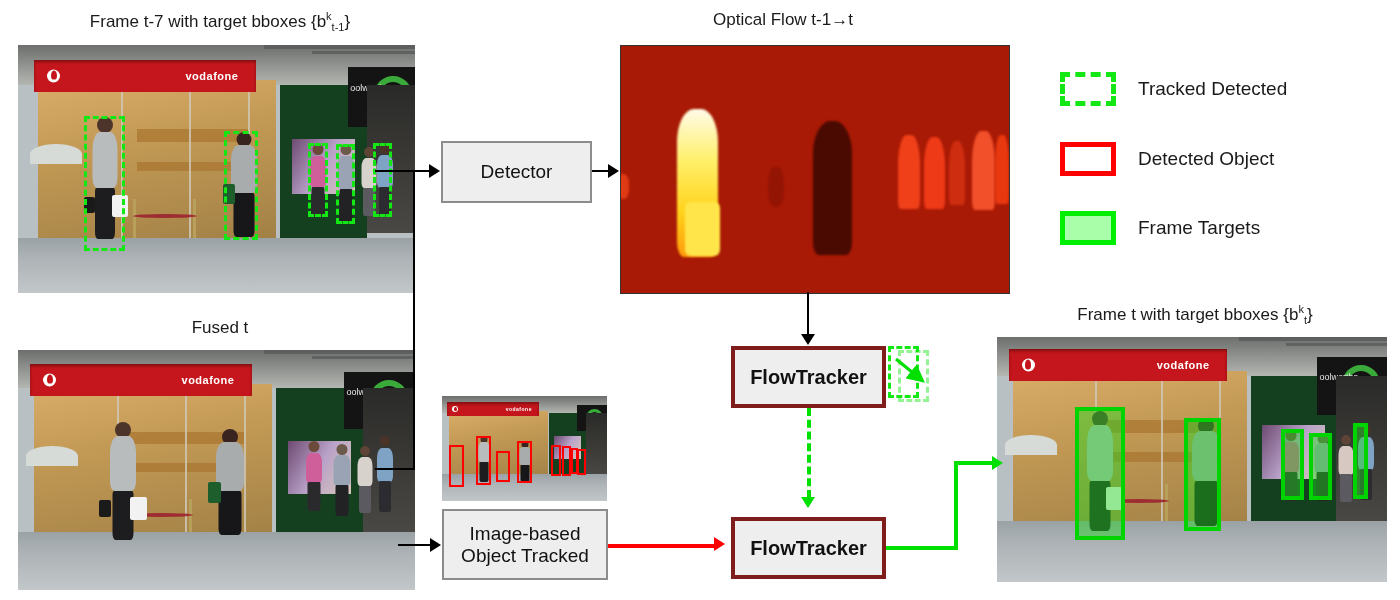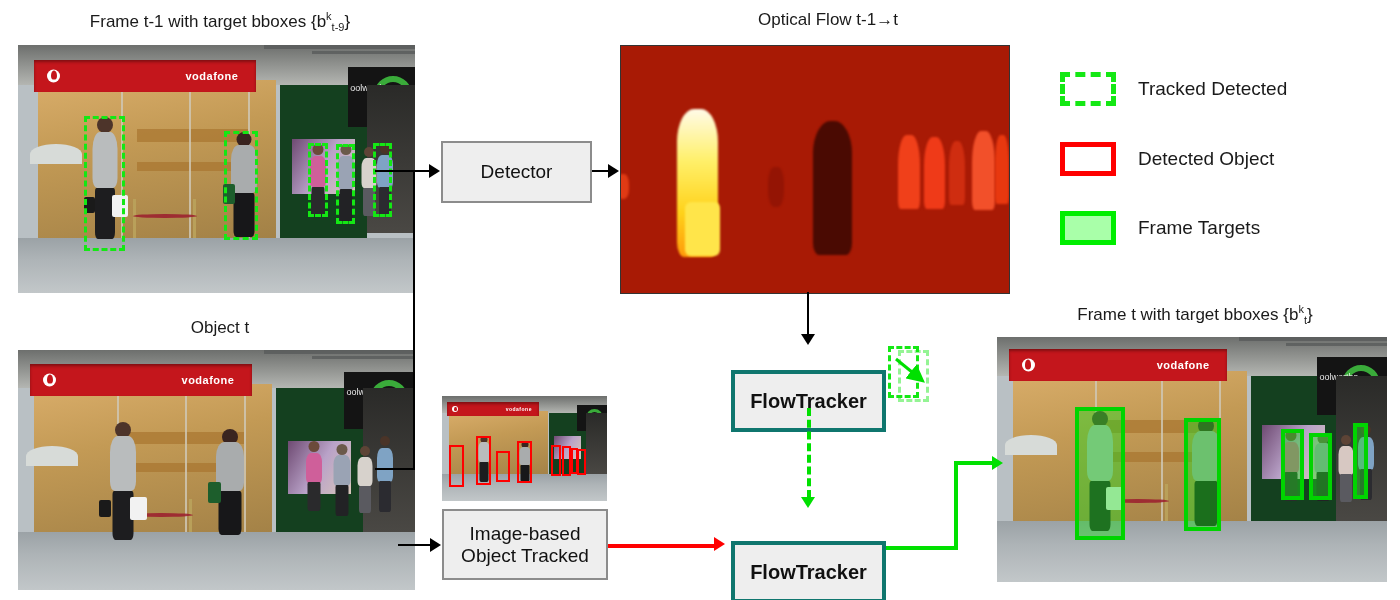--- a/index.html
+++ b/index.html
@@ -57,21 +57,21 @@
 
   
   .flow{position:absolute;background:#a81a05;border:1px solid #333;overflow:hidden;}
   .blob{position:absolute;filter:blur(1.2px);}
 
   
   .box{position:absolute;box-sizing:border-box;background:#eeeeee;
        display:flex;align-items:center;justify-content:center;text-align:center;
        font-size:19px;color:#111;line-height:1.15;}
   .box.thin{border:2px solid #8c8c8c;}
-  .box.thick{border:4px solid #0f766e;font-weight:bold;font-size:20px;margin-top:24px;}
+  .box.thick{border:4px solid #7f1d1d;font-weight:bold;font-size:20px;}
 
   
   .ln{position:absolute;background:#000;}
   .ln.red{background:#ff0000;}
   .ln.grn{background:#00e000;}
   .ah{position:absolute;width:0;height:0;}
   .ah.r{border-top:7px solid transparent;border-bottom:7px solid transparent;border-left:11px solid #000;}
   .ah.d{border-left:7px solid transparent;border-right:7px solid transparent;border-top:11px solid #000;}
   .ah.r.red{border-left-color:#ff0000;}
   .ah.r.grn{border-left-color:#00e000;}
@@ -84,26 +84,26 @@
   .lgtx{position:absolute;font-size:19px;color:#1a1a1a;white-space:nowrap;}
 
   
   .tgbox{position:absolute;box-sizing:border-box;border:3px dashed #14e814;}
   .tgbox.ghost{opacity:.45;}
 </style>
 </head>
 <body>
 
 <div class="cap" style="left:20px;top:10px;width:400px;">
-  <span>Frame t-1 with target bboxes {b</span><sup>k</sup><sub>t-9</sub><span>}</span>
-</div>
-
-<div class="cap" style="left:633px;top:10px;width:390px;">Optical Flow t-1→t</div>
-
-<div class="cap" style="left:20px;top:318px;width:400px;">Object t</div>
+  <span>Frame t-7 with target bboxes {b</span><sup>k</sup><sub>t-1</sub><span>}</span>
+</div>
+
+<div class="cap" style="left:588px;top:10px;width:390px;">Optical Flow t-1→t</div>
+
+<div class="cap" style="left:20px;top:318px;width:400px;">Fused t</div>
 
 <div class="cap" style="left:995px;top:303px;width:400px;">
   <span>Frame t with target bboxes {b</span><sup>k</sup><sub>t</sub><span>}</span>
 </div>
 
 <div class="frame" id="frame-prev" style="left:18px;top:45px;width:397px;height:248px;">
   <div class="scene">
     <div class="ceil"></div>
     <div class="ceilbeam" style="left:62%;top:0;width:38%;height:4px;"></div>
     <div class="ceilbeam" style="left:74%;top:6px;width:26%;height:3px;"></div>

